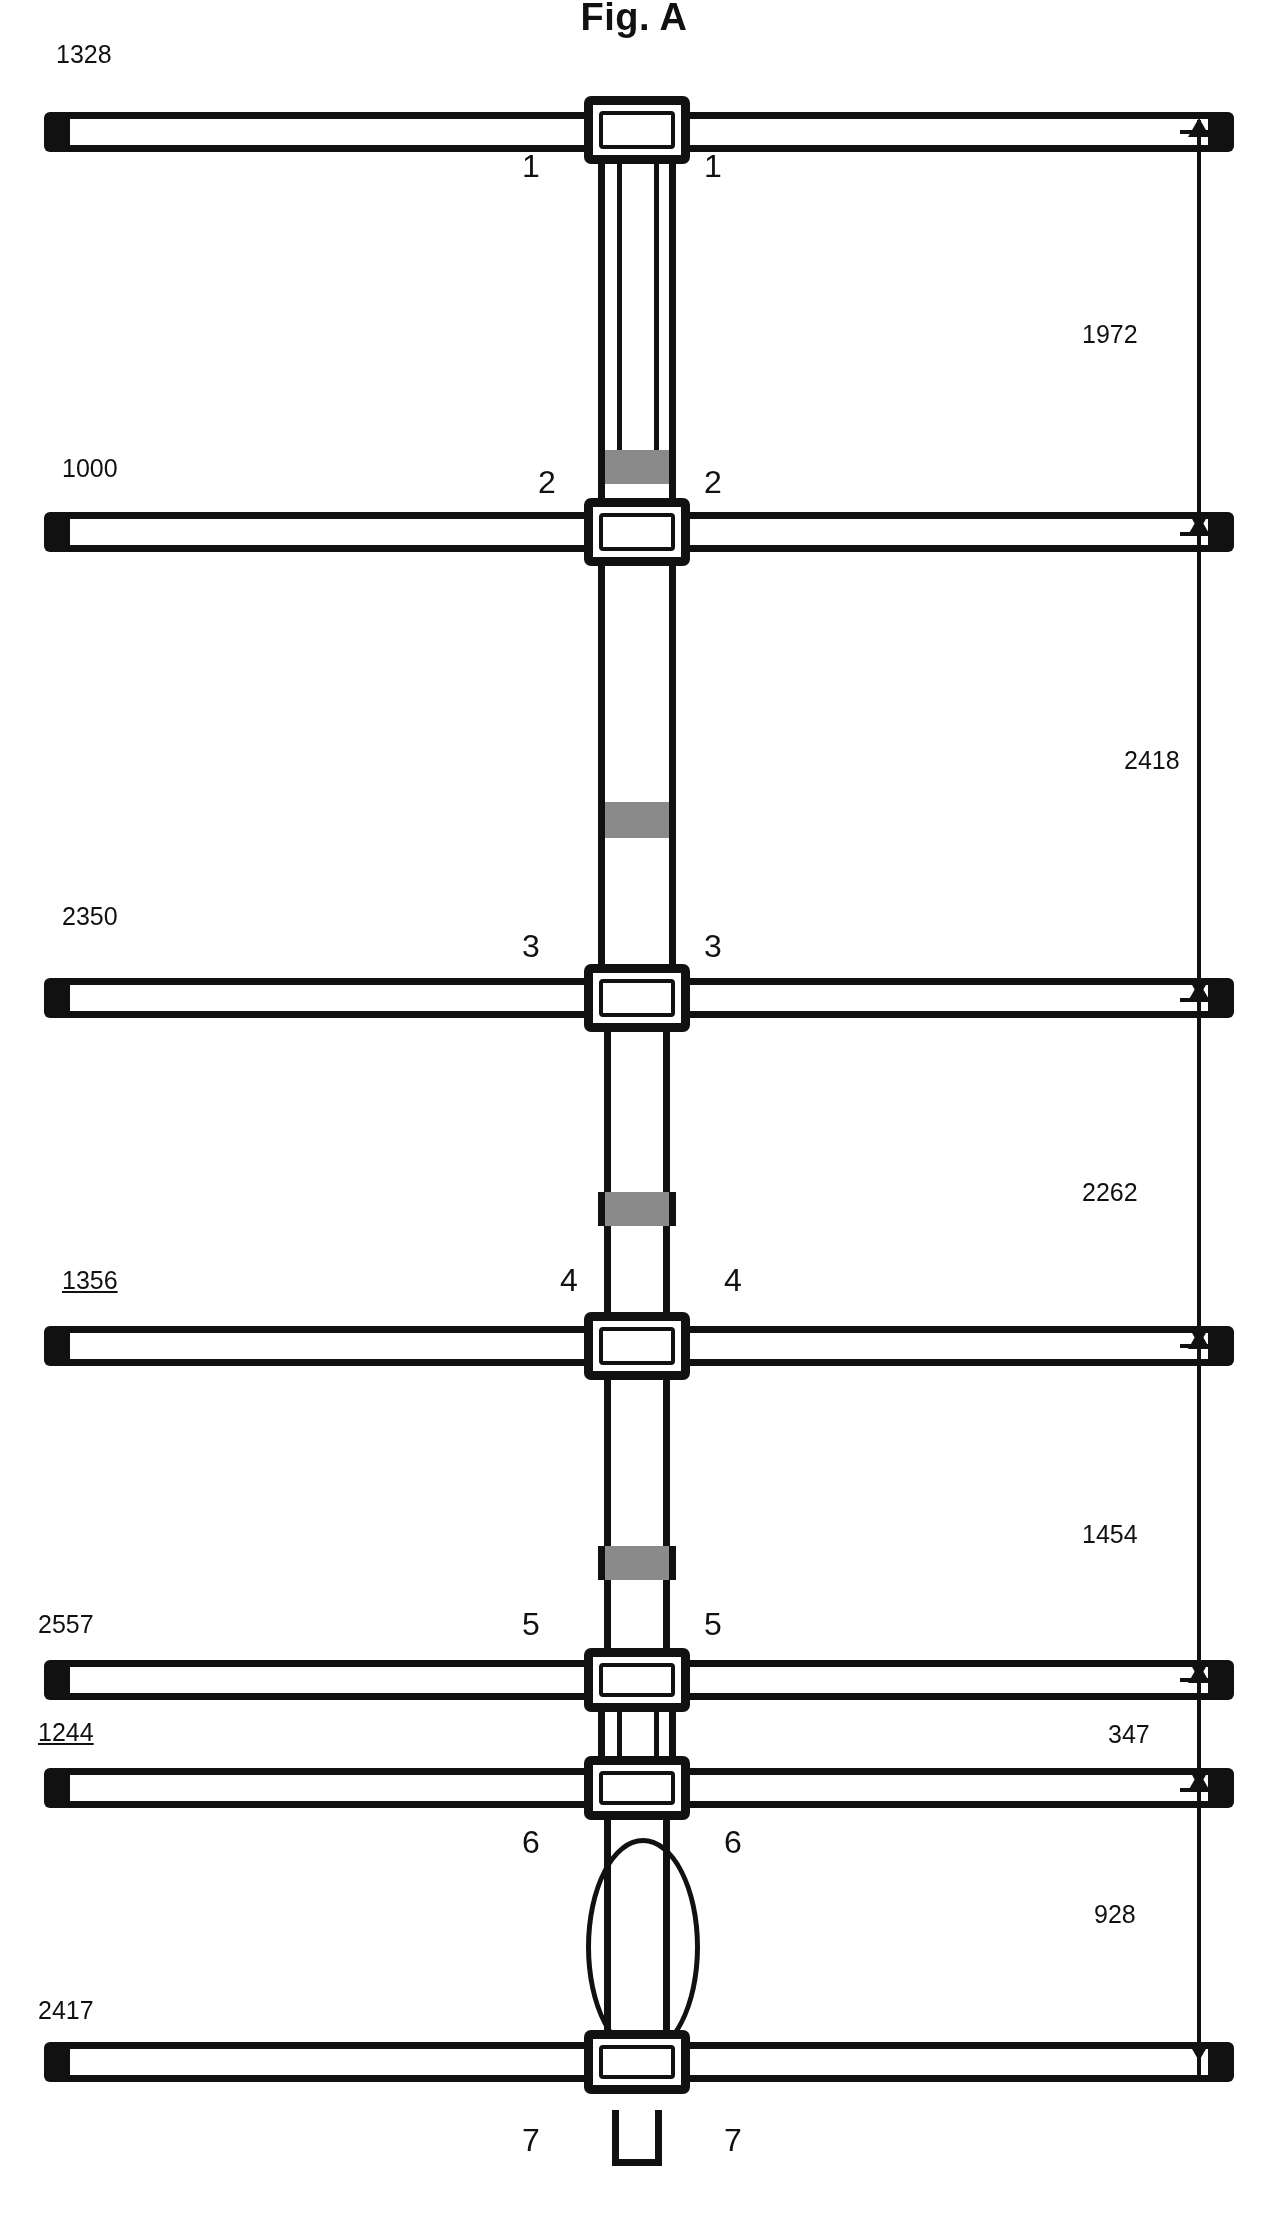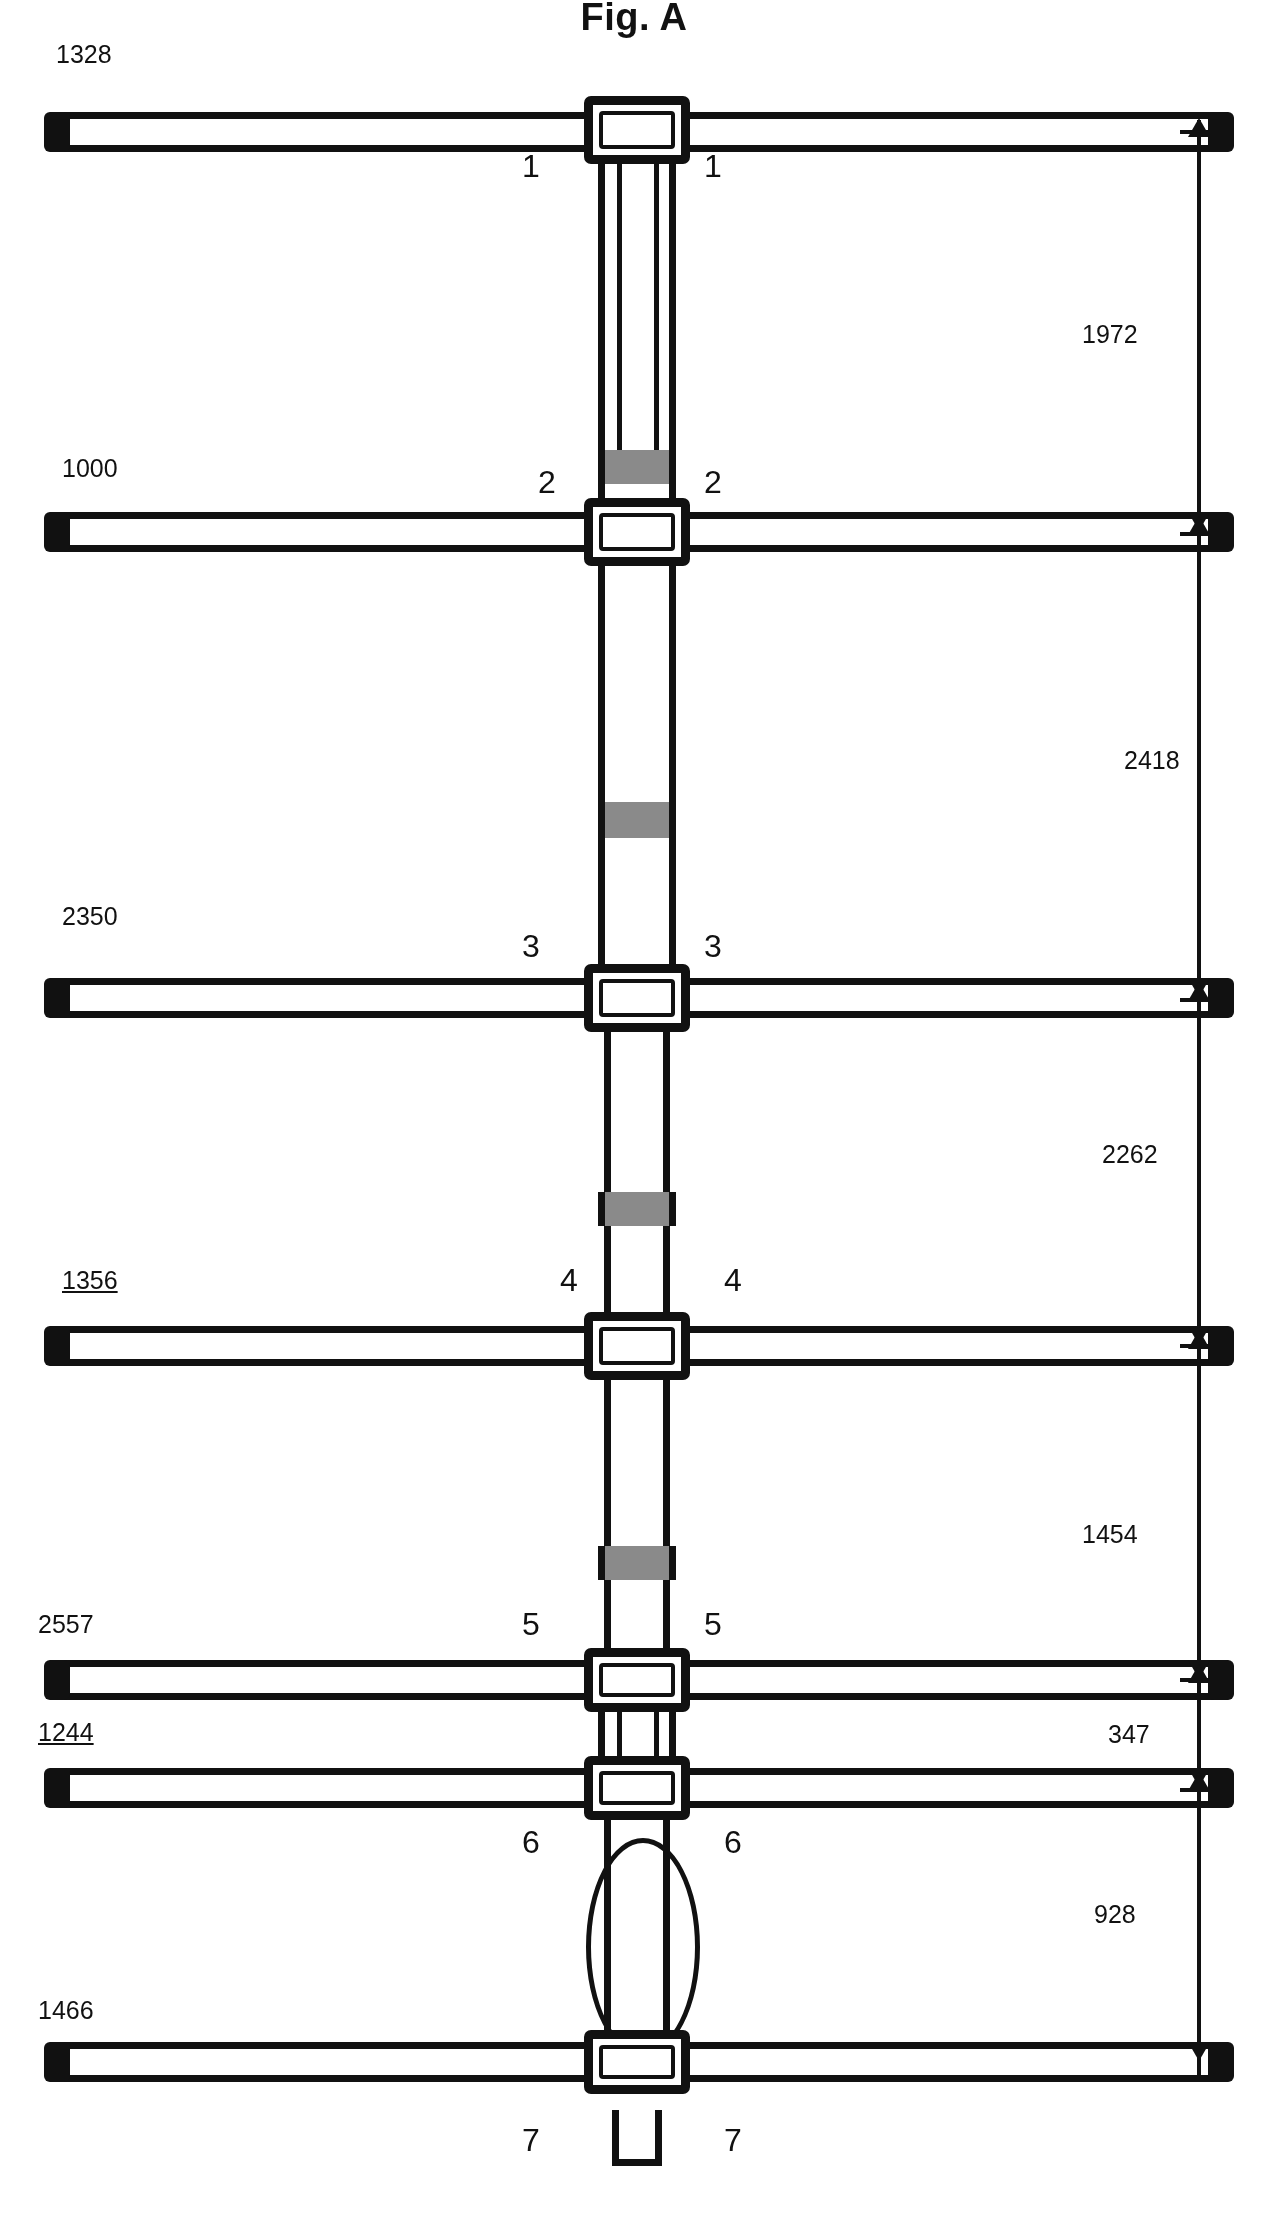--- a/index.html
+++ b/index.html
@@ -189,40 +189,40 @@
   <div class="lab" style="left:38px; top:1716px;text-decoration:underline;">1244</div>
   <div class="num" style="left:522px; top:1826px;">6</div>
   <div class="num" style="left:724px; top:1826px;">6</div>
 
   <div class="rail" style="left:44px; top:2042px; width:1190px; height:40px;"></div>
   <div class="cap" style="left:44px; top:2042px; width:26px; height:40px;"></div>
   <div class="cap" style="left:1208px; top:2042px; width:26px; height:40px;"></div>
   <div class="joint" style="left:584px; top:2030px; width:106px; height:64px;">
     <div class="inner"></div>
   </div>
-  <div class="lab" style="left:38px; top:1994px;">1466</div>
+  <div class="lab" style="left:38px; top:1994px;">2417</div>
   <div class="num" style="left:522px; top:2124px;">7</div>
   <div class="num" style="left:724px; top:2124px;">7</div>
 
   <div class="dimline" style="left:1197px; top:120px; height:1960px;"></div>
 
   <div class="arrow-up" style="left:1188px; top:118px;"></div>
   <div class="arrow-down" style="left:1188px; top:512px;"></div>
   <div class="tick" style="left:1180px; top:130px; width:34px;"></div>
   <div class="lab" style="left:1082px; top:318px;">1972</div>
 
   <div class="arrow-up" style="left:1188px; top:516px;"></div>
   <div class="arrow-down" style="left:1188px; top:978px;"></div>
   <div class="tick" style="left:1180px; top:532px; width:34px;"></div>
   <div class="lab" style="left:1124px; top:744px;">2418</div>
 
   <div class="arrow-up" style="left:1188px; top:982px;"></div>
   <div class="arrow-down" style="left:1188px; top:1326px;"></div>
   <div class="tick" style="left:1180px; top:998px; width:34px;"></div>
-  <div class="lab" style="left:1082px; top:1138px;margin-left:20px;">2262</div>
+  <div class="lab" style="left:1082px; top:1176px;">2262</div>
 
   <div class="arrow-up" style="left:1188px; top:1330px;"></div>
   <div class="arrow-down" style="left:1188px; top:1660px;"></div>
   <div class="tick" style="left:1180px; top:1344px; width:34px;"></div>
   <div class="lab" style="left:1082px; top:1518px;">1454</div>
 
   <div class="arrow-up" style="left:1188px; top:1664px;"></div>
   <div class="arrow-down" style="left:1188px; top:1768px;"></div>
   <div class="tick" style="left:1180px; top:1678px; width:34px;"></div>
   <div class="lab" style="left:1108px; top:1718px;">347</div>

